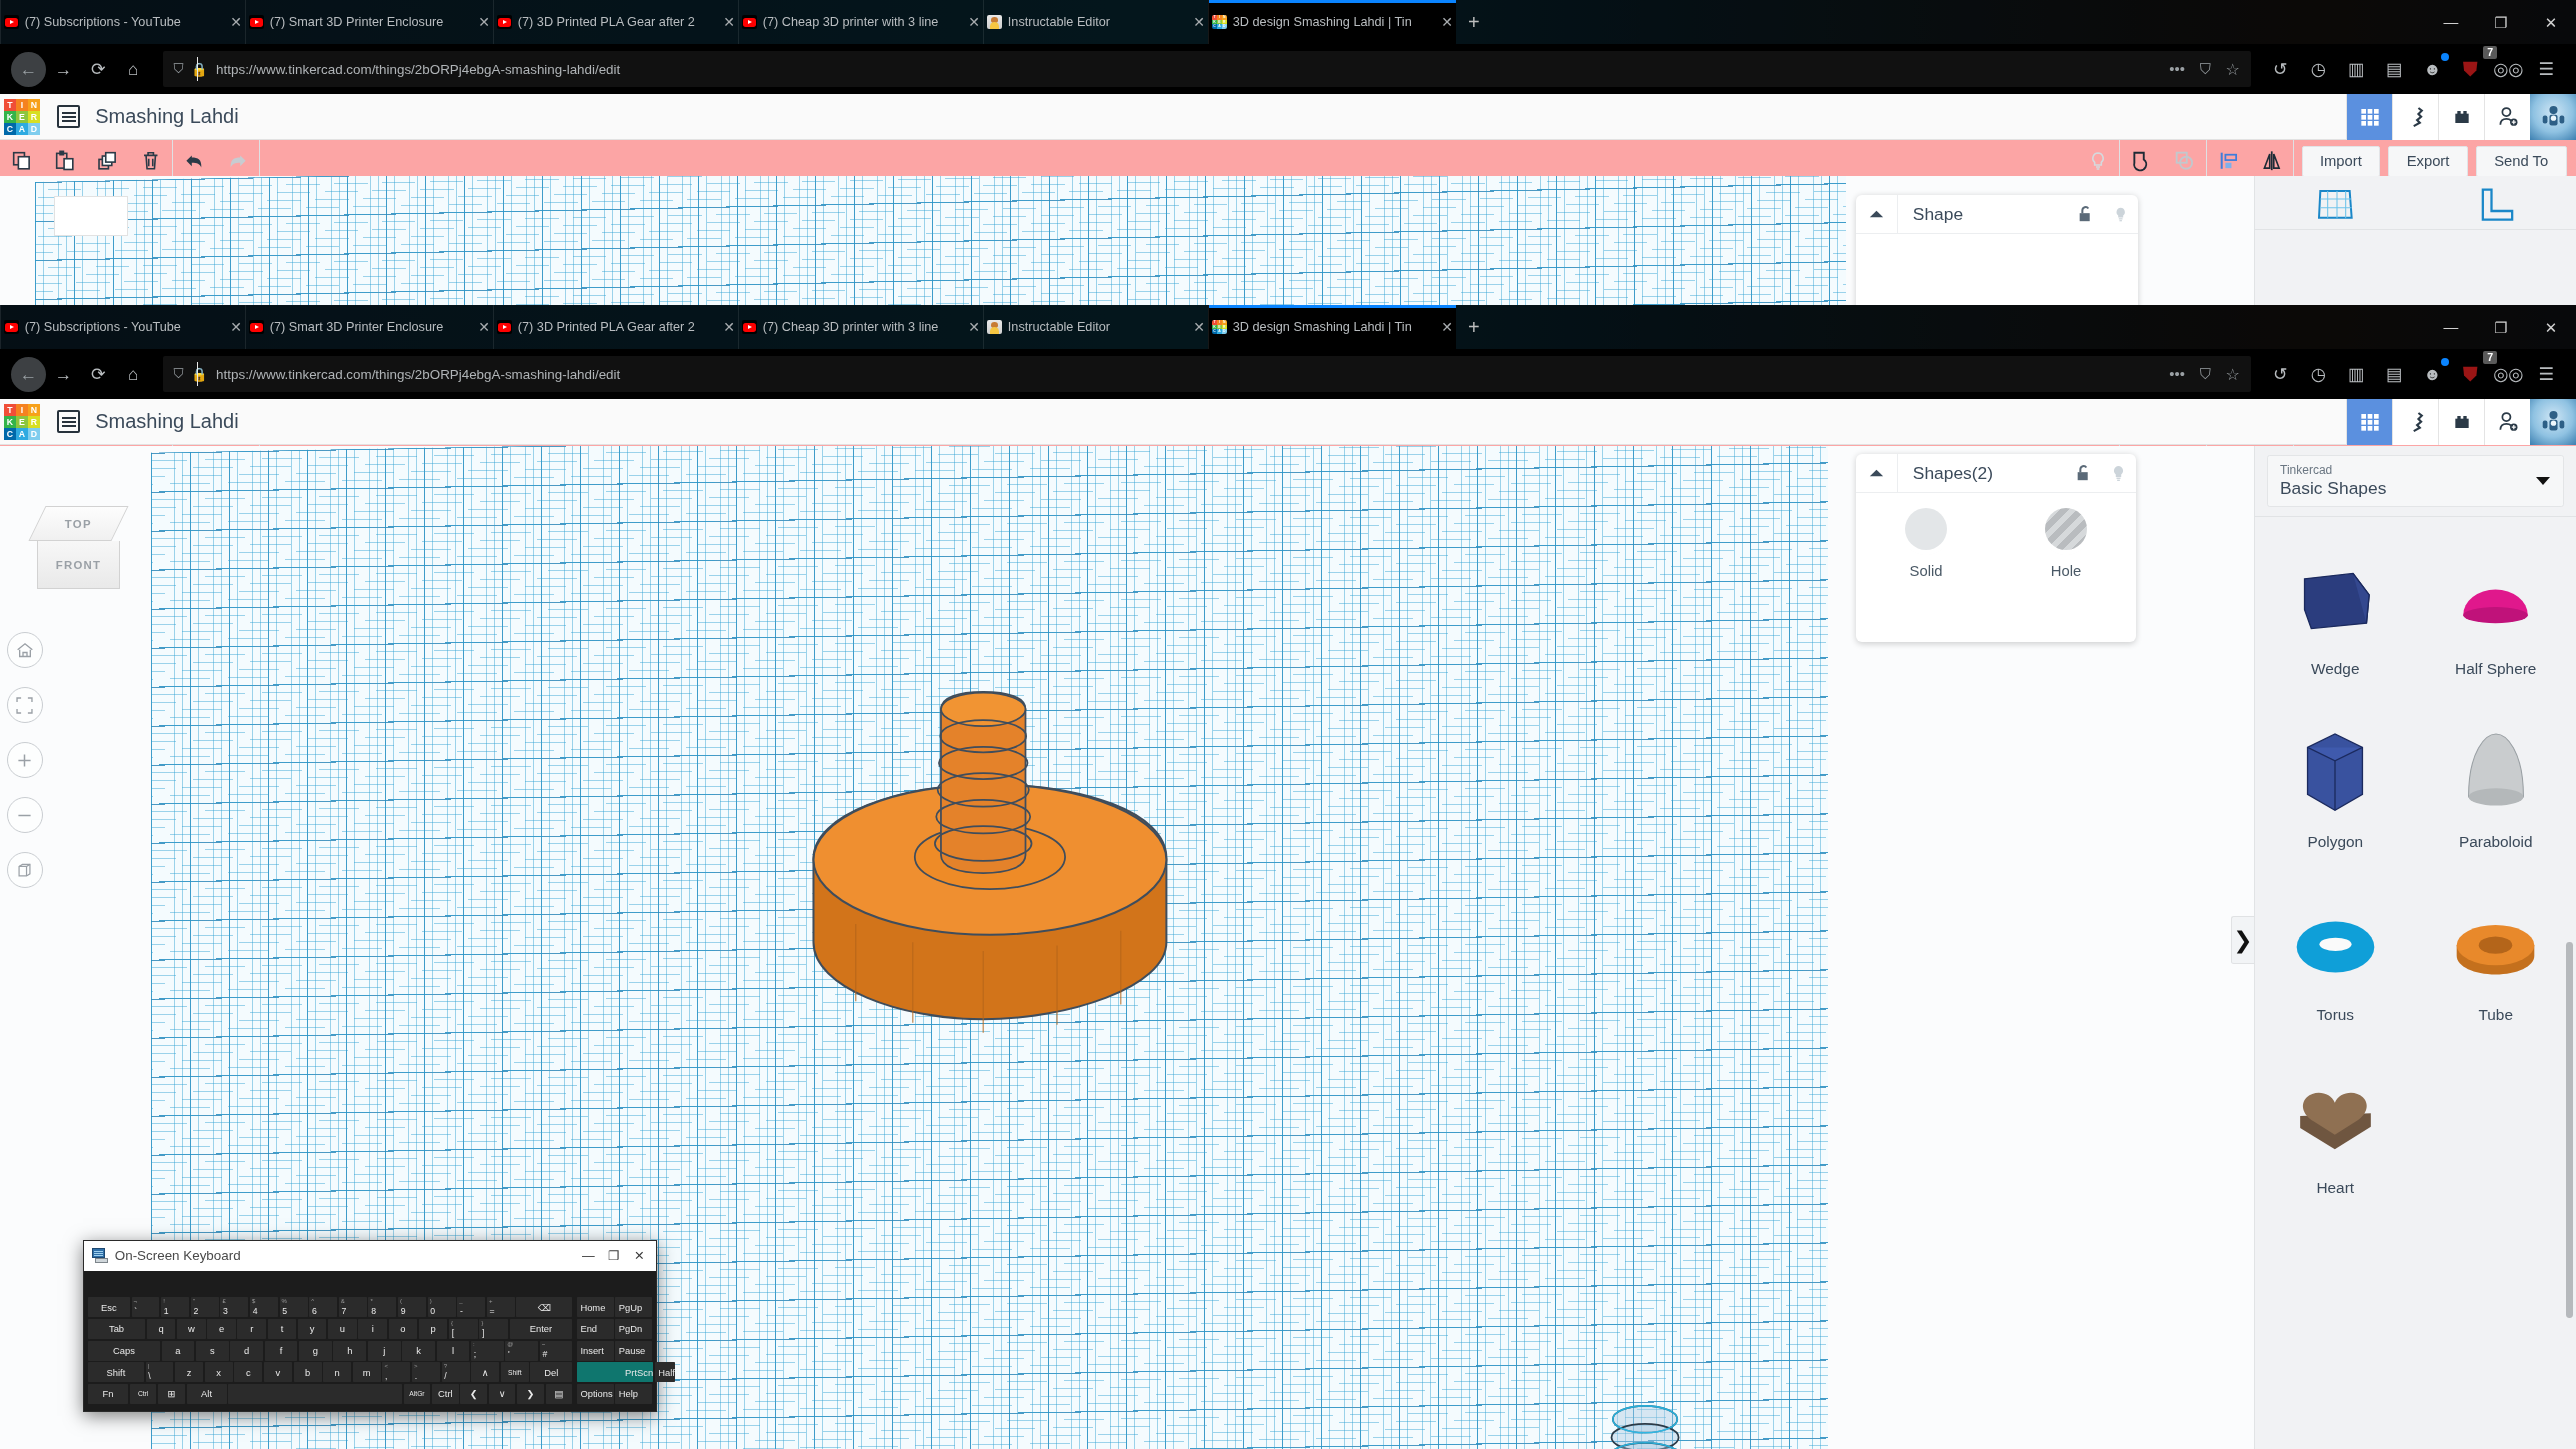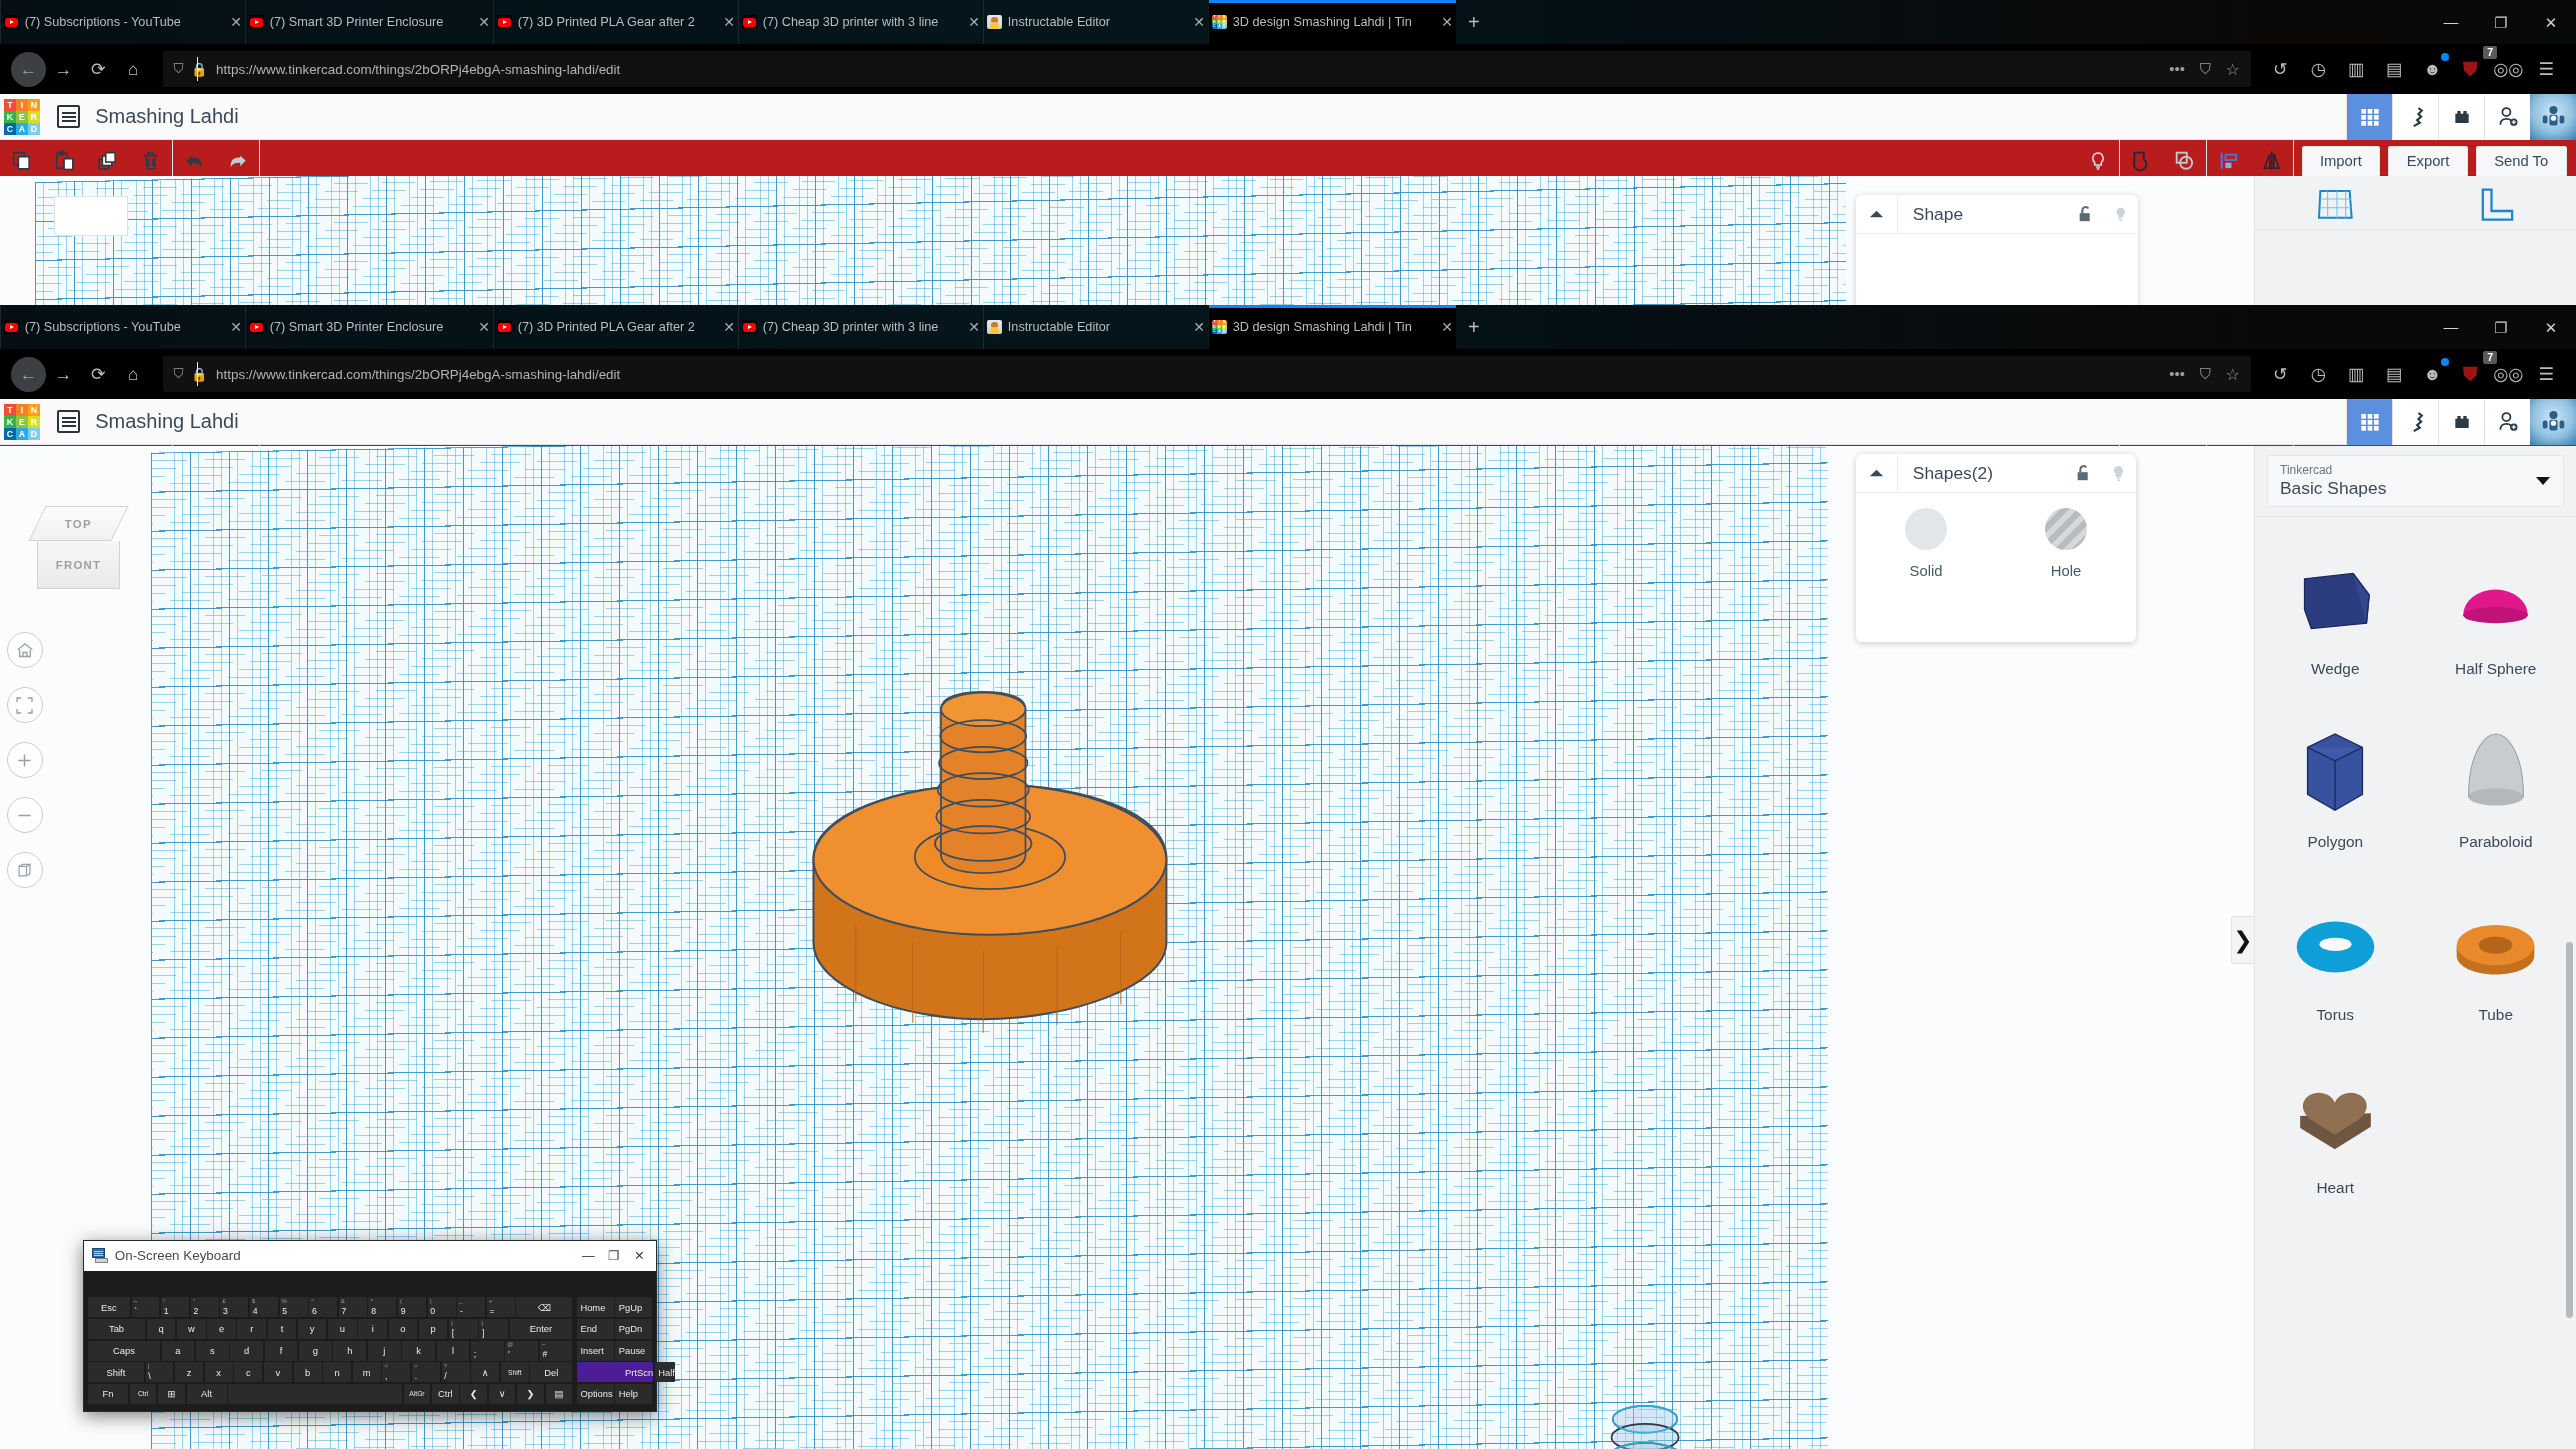--- a/index.html
+++ b/index.html
@@ -78,21 +78,21 @@
   .doc-icon i { display:block; height:2px; background:#27323c; }
   .doc-icon i:nth-child(odd){ margin-left:0; }
   .tc-title { margin-left:14.8px; font-size:20px; color:#3b4a5a; }
   .tc-hdr-right { position:absolute; right:0; top:0; height:46px; display:flex; }
   .hdr-btn { width:46px; height:46px; display:flex; align-items:center; justify-content:center;
     border-left:0.7px solid #e4e4e4; background:#fff; }
   .hdr-btn.active { background:#5b90df; }
   .avatar { width:46px; height:46px; background:radial-gradient(circle at 50% 40%,#cfe6f5,#8fc2e2 55%,#3c7fb0);
     display:flex; align-items:center; justify-content:center; }
 
-  .tc-toolbar { height:43px; background:#b91c1c; border-bottom:0.7px solid #dfe1e4;
+  .tc-toolbar { height:43px; background:#fca5a5; border-bottom:0.7px solid #dfe1e4;
     display:flex; align-items:center; position:relative; }
   .tb-ico { width:43px; height:43px; display:flex; align-items:center; justify-content:center; }
   .tb-sep { width:0.7px; height:43px; background:#dfe1e4; }
   .tb-right { position:absolute; right:9.4px; display:flex; align-items:center; gap:0; }
   .tb-btn { height:31px; padding:0 17.4px; border:0.7px solid #e2e4e7; background:#f6f7f8;
     border-radius:2px; font-size:14.8px; color:#3b4a5a; display:flex; align-items:center;
     margin-left:8px; }
 
   .tc-canvas { position:absolute; left:0; right:0; bottom:0; overflow:hidden;
     background:#fbfcfd; }
@@ -177,21 +177,21 @@
     flex:1 1 0; min-width:0; }
   .key.w15 { flex:1.5 1 0; } .key.w20 { flex:2 1 0; }
   .key.w22 { flex:2.2 1 0; } .key.w65 { flex:6.5 1 0; }
   .key .sub { position:absolute; top:0.7px; left:2px; font-size:6px; color:#9a9a9a; }
   .key .mainc { position:absolute; bottom:1.3px; left:2.7px; font-size:8.7px; }
   .key .smalllbl { font-size:6.7px; }
   .osk-right { width:75px; }
   .krow2 { display:flex; gap:1.7px; margin-bottom:1.7px; }
   .key2 { background:#2b2b2b; color:#e9e9e9; height:20px; flex:1 1 0;
     display:flex; align-items:center; padding-left:3.4px; font-size:9.4px; border-radius:0.7px; }
-  .key2.sel { background:#4c1d95;padding-left:48px; }
+  .key2.sel { background:#0f766e;padding-left:48px; }
 </style>
 </head>
 <body>
 
 <div id="desktop"></div>
 
 <div class="browser" id="win-back" style="left:0; top:0; width:2576px; height:376px;">
   <div class="tabstrip" id="tabstrip-back">
       <div class="tab" style="left: 0px; width: 245px;">
         <div class="fav fav-yt"></div>

